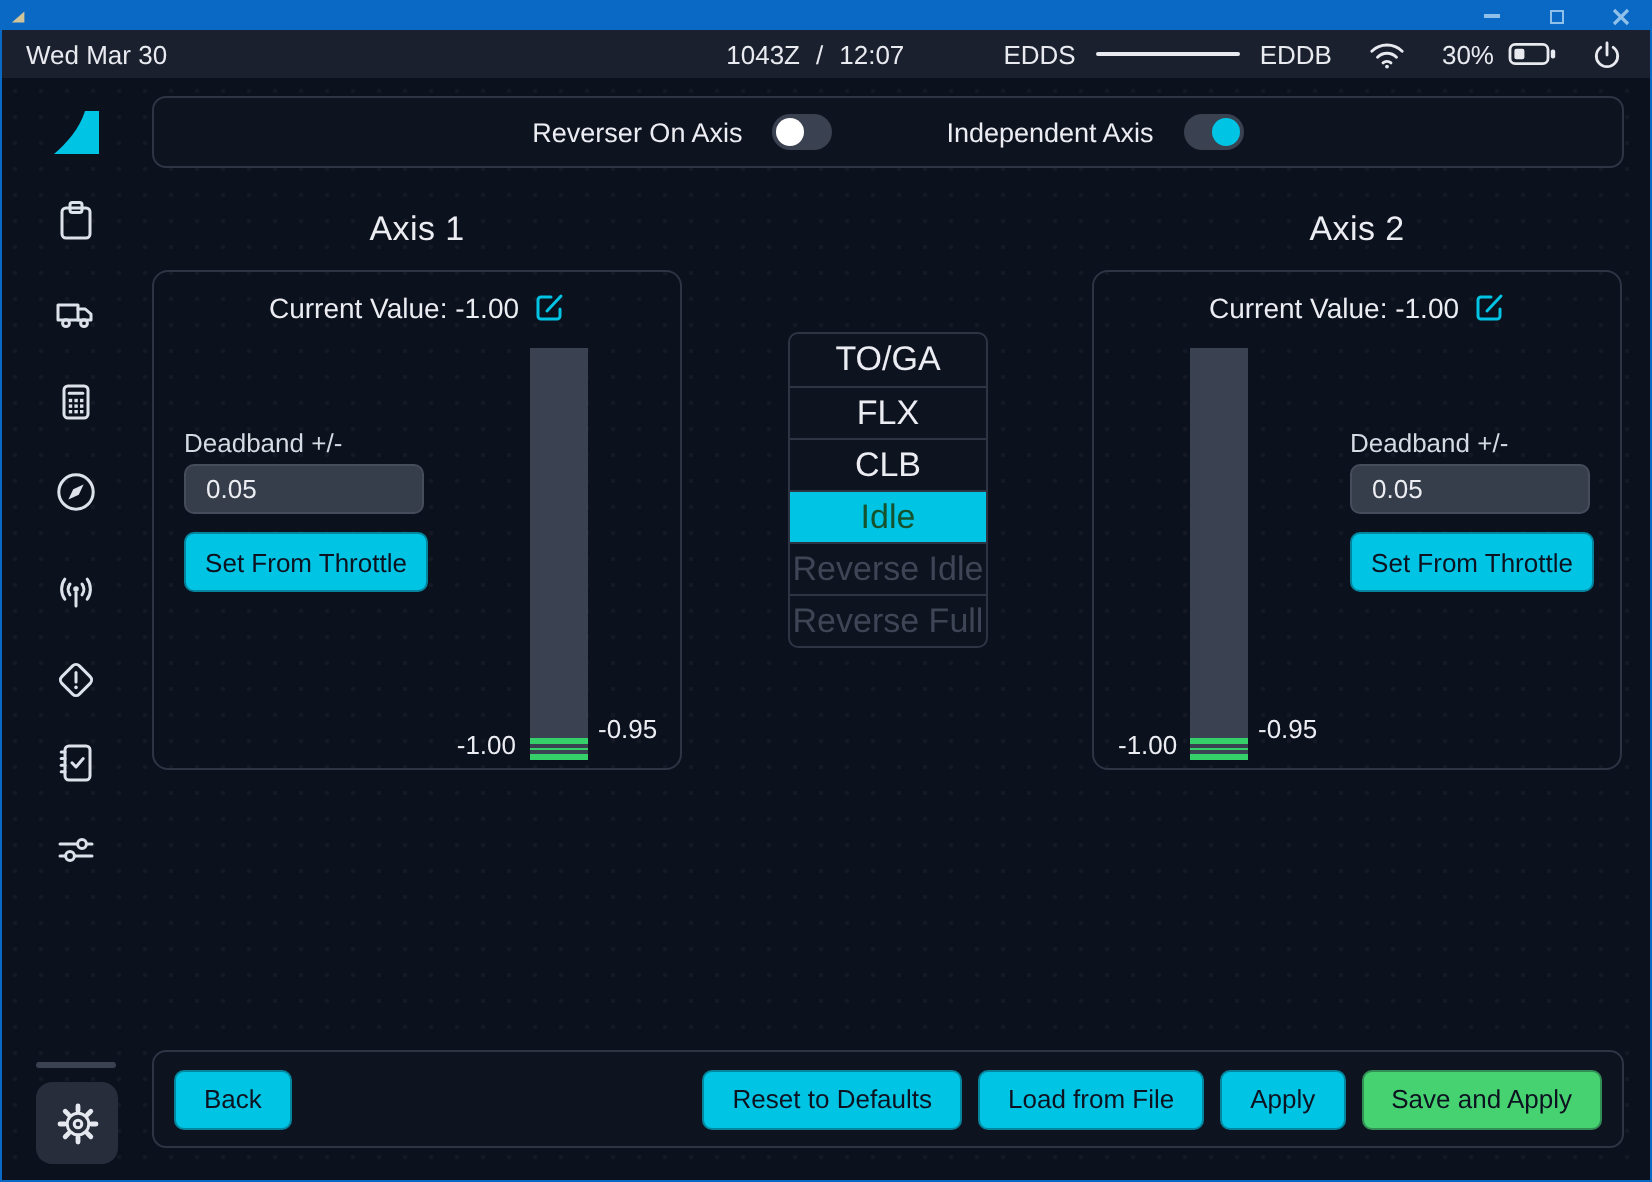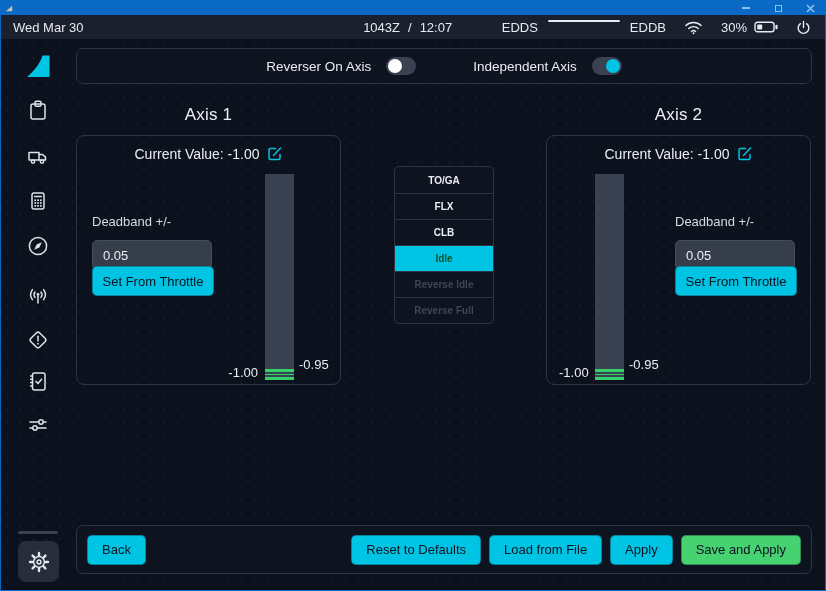--- a/index.html
+++ b/index.html
@@ -12,21 +12,21 @@
   .win-controls { margin-left:auto; display:flex; align-items:center; gap:22px; }
   .wc { display:flex; align-items:center; justify-content:center; width:10px; height:10px; cursor:default; }
   .wc-min i { display:block; width:8px; height:2px; background:#8FC0EA; }
   .wc-max i { display:block; width:7px; height:7px; border:1.5px solid #8FC0EA; }
   .wc-close svg { display:block; }
 
   
   .statusbar { position:absolute; top:14px; left:0; right:0; height:24px; background:#1A202E; color:#E8EAF0; font-size:13px; display:flex; align-items:center; padding:0 14px 0 12px; }
   .sb-clock { position:absolute; left:50%; top:0; height:24px; transform:translateX(-56%); display:flex; align-items:center; gap:8px; }
   .sb-right { margin-left:auto; display:flex; align-items:center; gap:18px; }
-  .sb-flight { display:flex; align-items:flex-start; gap:10px; }
+  .sb-flight { display:flex; align-items:center; gap:10px; }
   .sb-flightline { width:72px; height:2.5px; background:#E8EAF0; border-radius:2px; }
   .sb-batt { display:flex; align-items:center; gap:7px; }
 
   
   .main { position:absolute; top:38px; left:0; right:0; bottom:0; background:#0C111E;
           background-image:radial-gradient(rgba(255,255,255,0.035) 1px, transparent 1.3px); background-size:13px 13px; }
 
   
   .sidebar { position:absolute; left:0; top:0; width:75px; height:100%; }
   .side-ic { position:absolute; left:25px; width:24px; height:24px; color:#DDE1EA; }
@@ -45,36 +45,36 @@
 
   
   .axis-title { position:absolute; width:265px; top:66px; text-align:center; color:#ECEDF2; font-size:17px; letter-spacing:.2px; }
   .axis-title.a1 { left:75px; } .axis-title.a2 { left:545px; }
 
   
   .axis-panel { position:absolute; top:96px; width:265px; height:250px; border:1px solid #2D3444; border-radius:8px; }
   .axis-panel.a1 { left:75px; } .axis-panel.a2 { left:545px; }
   .cur-val { position:absolute; top:10px; left:0; right:0; display:flex; align-items:center; justify-content:center; gap:7px; color:#ECEDF2; font-size:14px; }
   .dead-label { position:absolute; top:78px; color:#D6DAE2; font-size:13px; }
-  .dead-input { position:absolute; top:96px; width:120px; height:30px; background:#363D4B; border:1px solid #454C5C; border-radius:5px; color:#ECEDF2; font-size:13px; padding:0 10px; font-family:"Liberation Sans",sans-serif;margin-top:8px; }
+  .dead-input { position:absolute; top:96px; width:120px; height:25px; background:#363D4B; border:1px solid #454C5C; border-radius:5px; color:#ECEDF2; font-size:13px; padding:0 10px; font-family:"Liberation Sans",sans-serif; }
   .set-btn { position:absolute; top:130px; width:122px; height:30px; background:#00C4E4; color:#0C121F; border:1px solid rgba(10,16,30,.35); border-radius:5px; font-size:13px; font-family:"Liberation Sans",sans-serif; cursor:pointer; }
   .a1 .dead-label, .a1 .dead-input, .a1 .set-btn { left:15px; }
   .a2 .dead-label, .a2 .dead-input, .a2 .set-btn { left:128px; }
   .vbar { position:absolute; top:38px; width:29px; height:206px; background:#3A4150; }
   .a1 .vbar { left:188px; } .a2 .vbar { left:48px; }
   .vband { position:absolute; left:0; bottom:0; width:100%; height:11px;
            background:repeating-linear-gradient(to bottom,#35D06A 0 1px,rgba(0,0,0,0) 1px 3px);
            border-top:2.5px solid #35D06A; border-bottom:3px solid #35D06A; }
   .bar-lbl { position:absolute; color:#ECEDF2; font-size:13px; }
   .a1 .bar-low { right:82px; bottom:4px; } .a1 .bar-high { left:222px; bottom:12px; }
   .a2 .bar-low { left:12px; bottom:4px; }  .a2 .bar-high { left:82px; bottom:12px; }
 
   
   .detent-list { position:absolute; left:393px; top:127px; width:100px; border:1px solid #2D3444; border-radius:5px; overflow:hidden; background:#0E1320; }
-  .detent { height:26px; display:flex; align-items:center; justify-content:center; font-size:10px; color:#ECEDF2; border-top:1px solid #2D3444; cursor:pointer;font-weight:bold; }
+  .detent { height:26px; display:flex; align-items:center; justify-content:center; font-size:17px; color:#ECEDF2; border-top:1px solid #2D3444; cursor:pointer; }
   .detent:first-child { border-top:none; }
   .detent.selected { background:#00C4E4; color:#14532d; }
   .detent.disabled { color:#3E4656; cursor:default; }
 
   
   .footer-bar { position:absolute; left:75px; top:486px; width:736px; height:49px; border:1px solid #2D3444; border-radius:7px; background:#0E1320; display:flex; align-items:center; padding:0 10px; }
   .fbtn { height:30px; padding:0 14px; border-radius:5px; border:1px solid rgba(10,16,30,.35); background:#00C4E4; color:#0C121F; font-size:13px; font-family:"Liberation Sans",sans-serif; cursor:pointer; }
   .fbtn.green { background:#47D272; }
   .f-right { margin-left:auto; display:flex; align-items:center; gap:8px; }
 </style>

